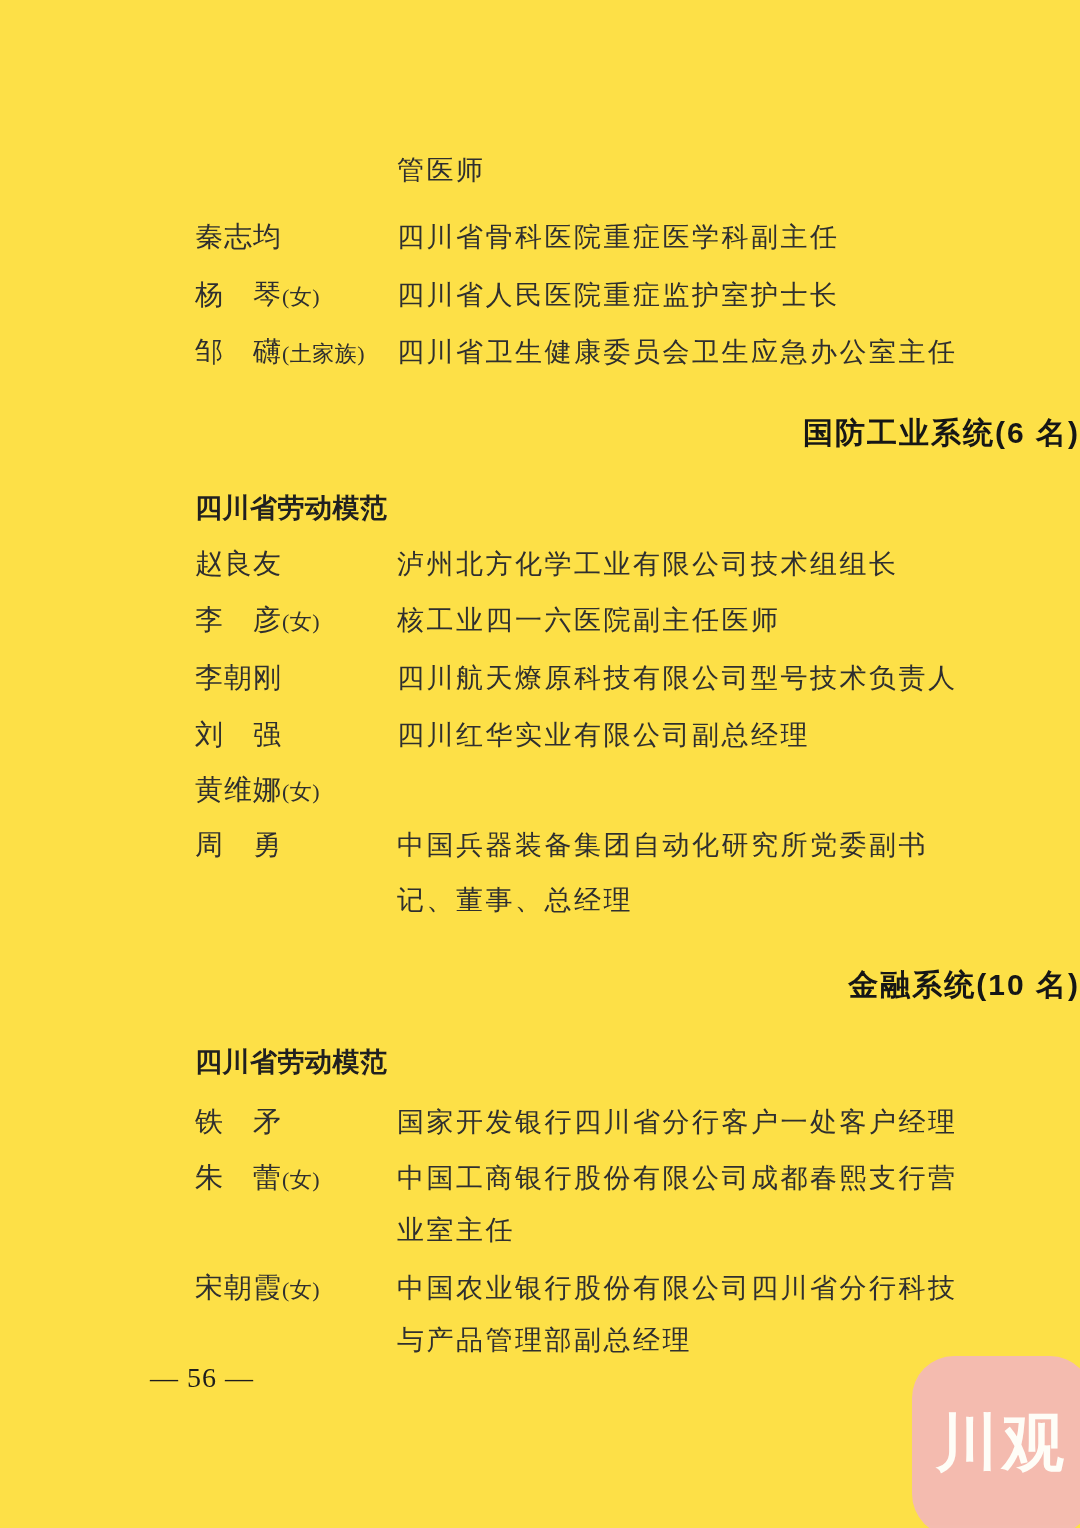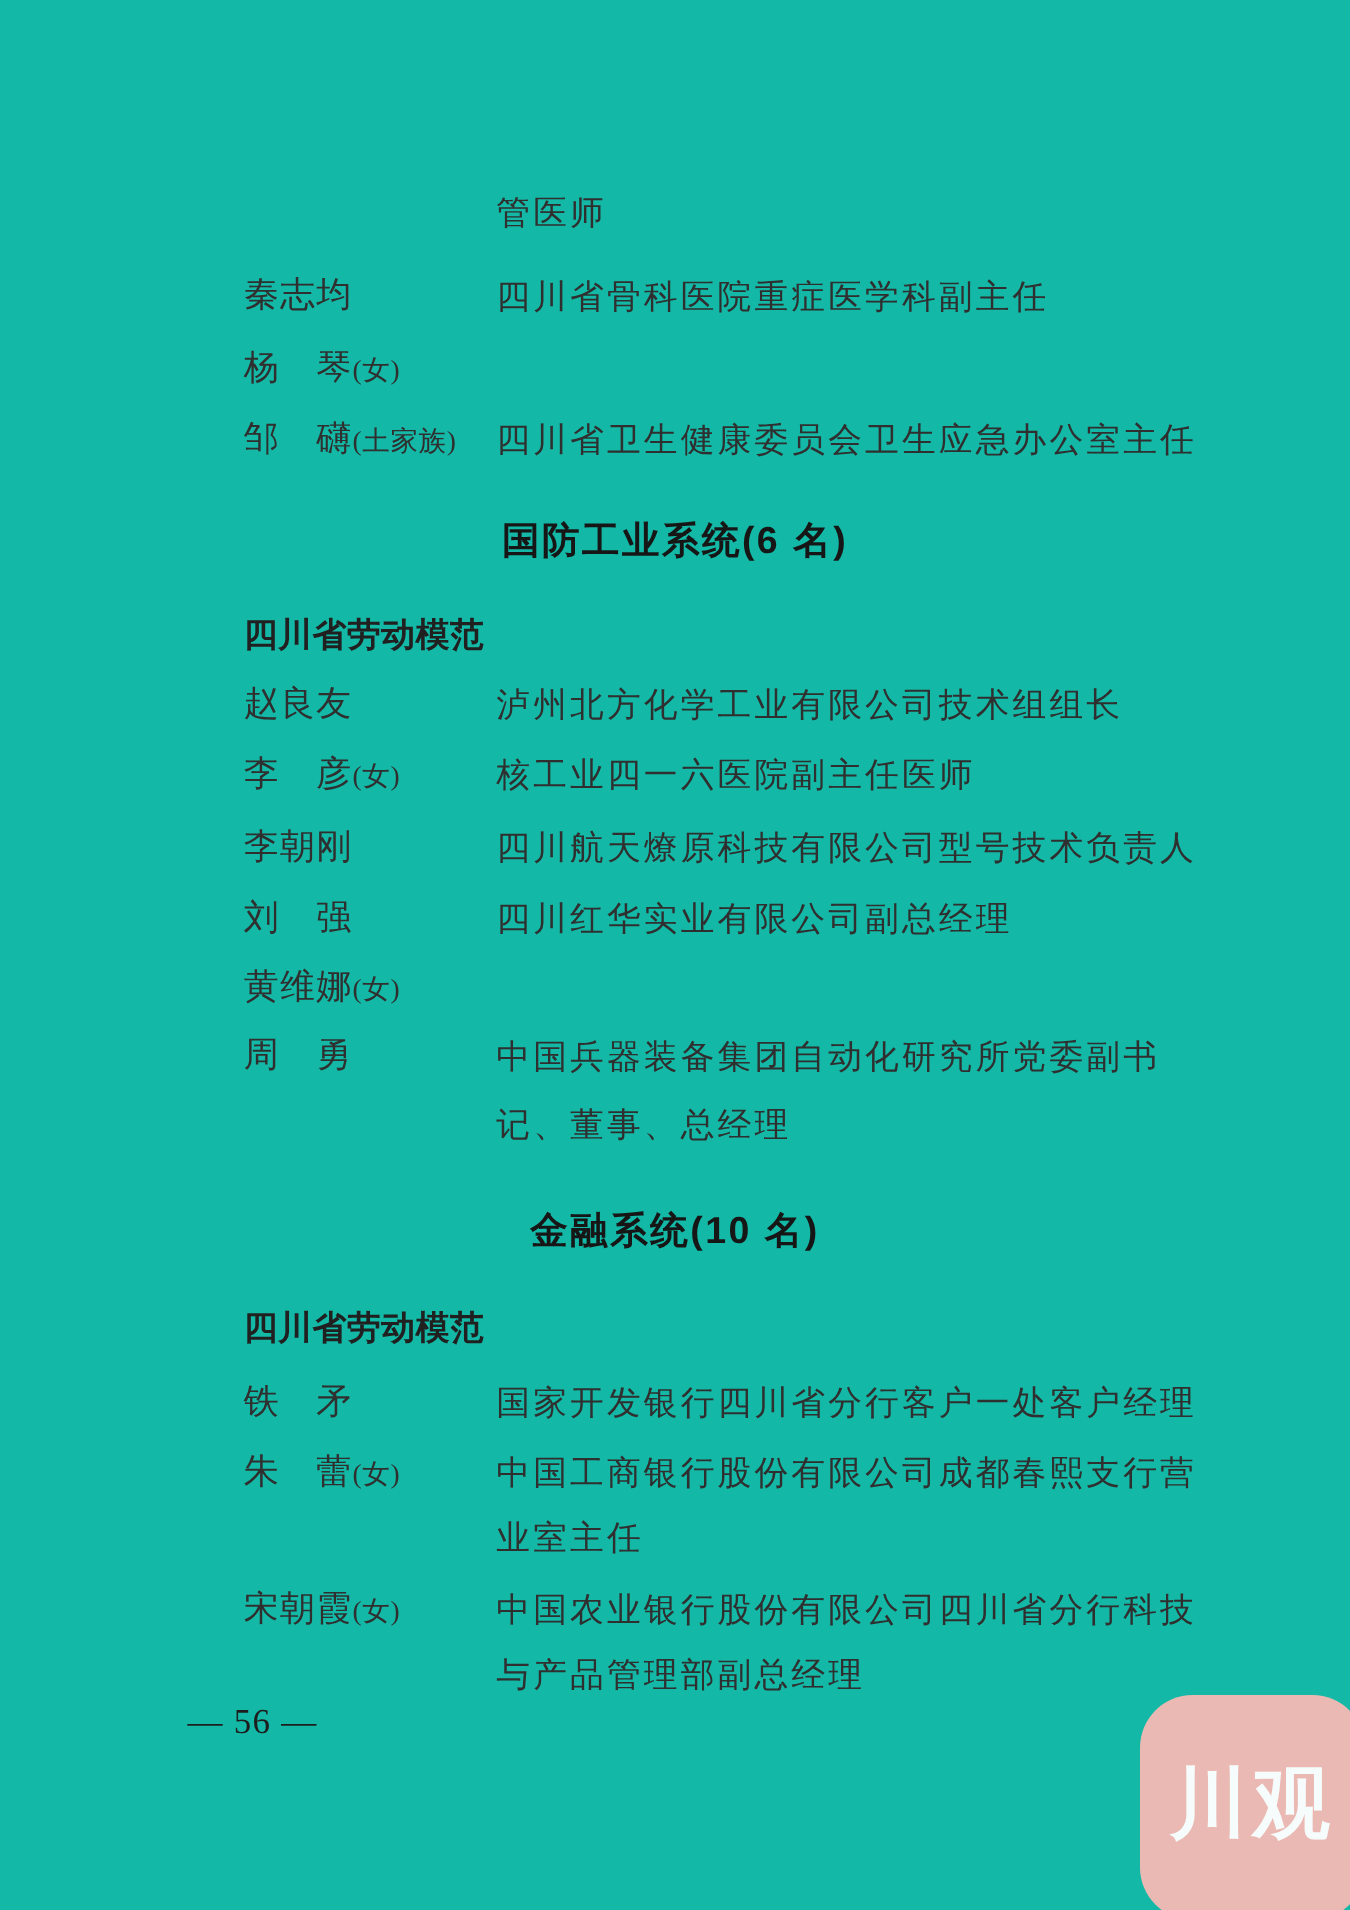--- a/index.html
+++ b/index.html
@@ -1,20 +1,20 @@
 <!DOCTYPE html>
 <html><head>
 <meta charset="utf-8">
 <style>
   html, body { margin: 0; padding: 0; }
   .page {
     position: relative;
     width: 1080px;
     height: 1528px;
-    background: #14b8a6;
+    background: #fde047;
     overflow: hidden;
     font-family: "Liberation Serif", serif;
     color: #2f2f2f;
   }
   .abs {
     position: absolute;
     height: 44px;
     line-height: 44px;
     white-space: nowrap;
   }
@@ -31,21 +31,21 @@
     left: 397px;
     font-size: 27px;
     letter-spacing: 2.5px;
   }
   .heading {
     position: absolute;
     left: 0;
     width: 1080px;
     height: 50px;
     line-height: 50px;
-    text-align: center;
+    text-align: right;
     font-family: "Liberation Sans", sans-serif;
     font-weight: bold;
     font-size: 30px;
     letter-spacing: 2px;
     color: #161616;
     white-space: nowrap;
   }
   .subheading {
     position: absolute;
     left: 195px;
@@ -94,20 +94,21 @@
 <body>
 
 <div class="page">
 
   <div class="abs desc" style="top:148px">管医师</div>
 
   <div class="abs name" style="top:215px"><span>秦志均</span><span class="sfx"></span></div>
   <div class="abs desc" style="top:215px">四川省骨科医院重症医学科副主任</div>
 
   <div class="abs name" style="top:273px"><span>杨　琴</span><span class="sfx">(女)</span></div>
+  <div class="abs desc" style="top:273px">四川省人民医院重症监护室护士长</div>
 
   <div class="abs name" style="top:330px"><span>邹　礴</span><span class="sfx">(土家族)</span></div>
   <div class="abs desc" style="top:330px">四川省卫生健康委员会卫生应急办公室主任</div>
 
   <div class="heading" style="top:408px">国防工业系统(6 名)</div>
   <div class="subheading" style="top:486px">四川省劳动模范</div>
 
   <div class="abs name" style="top:542px"><span>赵良友</span><span class="sfx"></span></div>
   <div class="abs desc" style="top:542px">泸州北方化学工业有限公司技术组组长</div>
 

